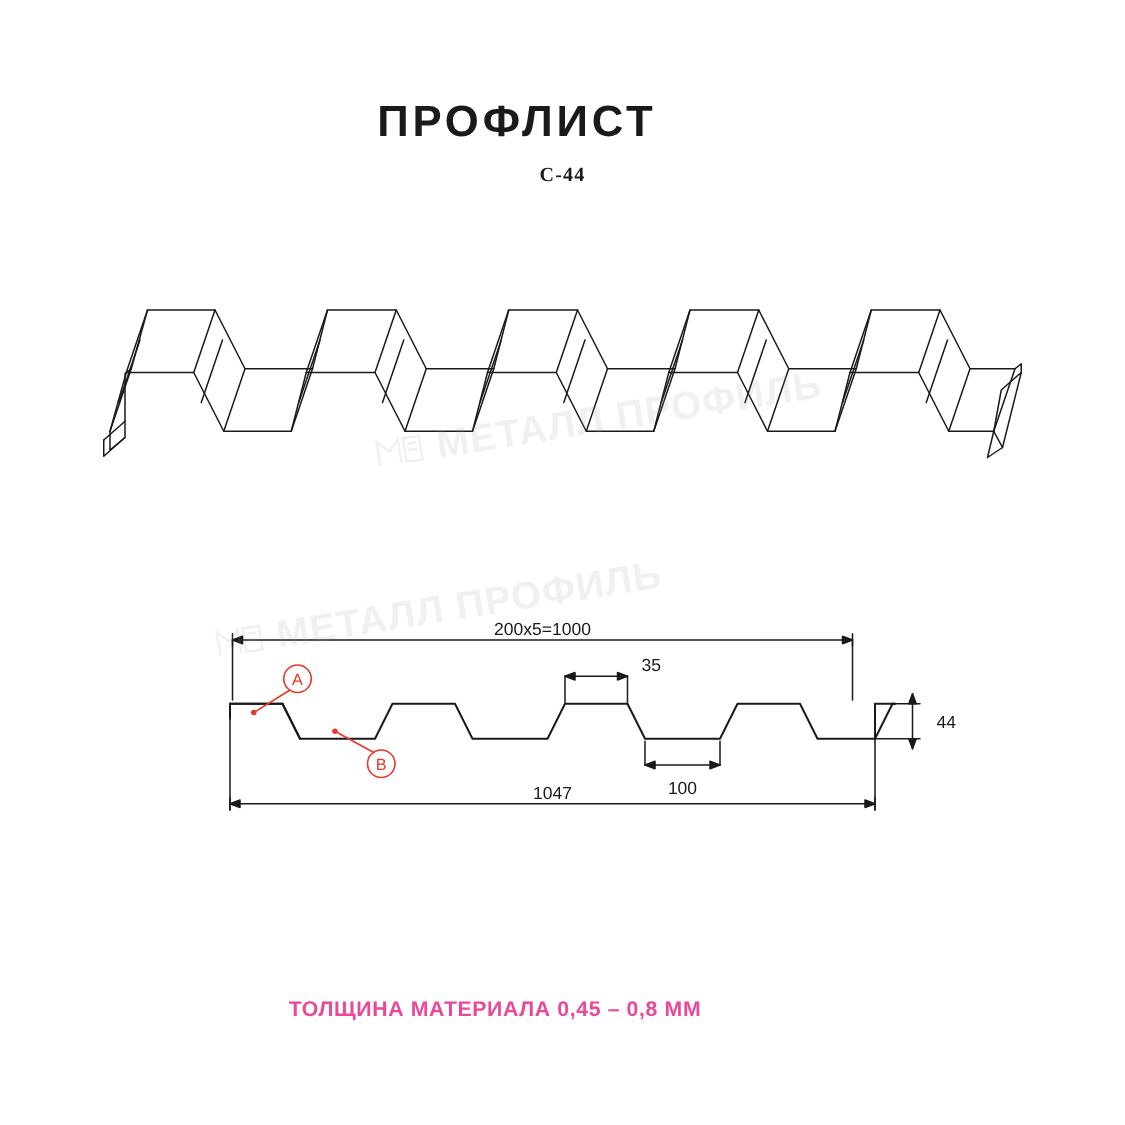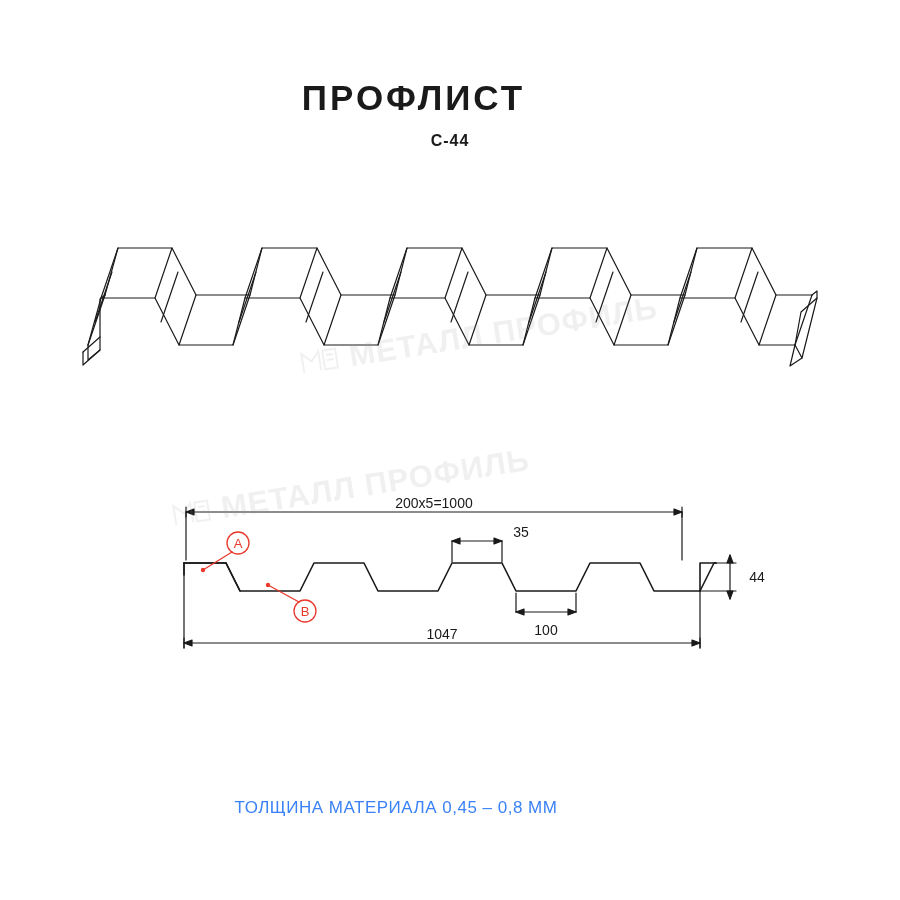--- a/index.html
+++ b/index.html
@@ -33,31 +33,32 @@
   .subtitle {
     position: absolute;
     top: 132px;
     left: 0;
     width: 900px;
     text-align: center;
     font-size: 16px;
     font-weight: bold;
     letter-spacing: 1px;
     color: #1a1a1a;
+    font-family: Liberation Serif, serif;
   }
   .footer {
     position: absolute;
     top: 798px;
     left: 0;
     width: 792px;
     text-align: center;
     font-size: 17px;
-    font-weight: normal;
+    font-weight: bold;
     letter-spacing: 0.5px;
-    color: #3b82f6;
+    color: #ec4899;
   }
   .drawing {
     position: absolute;
     top: 0;
     left: 0;
   }
   .wm {
     position: absolute;
     pointer-events: none;
     opacity: 0.14;

